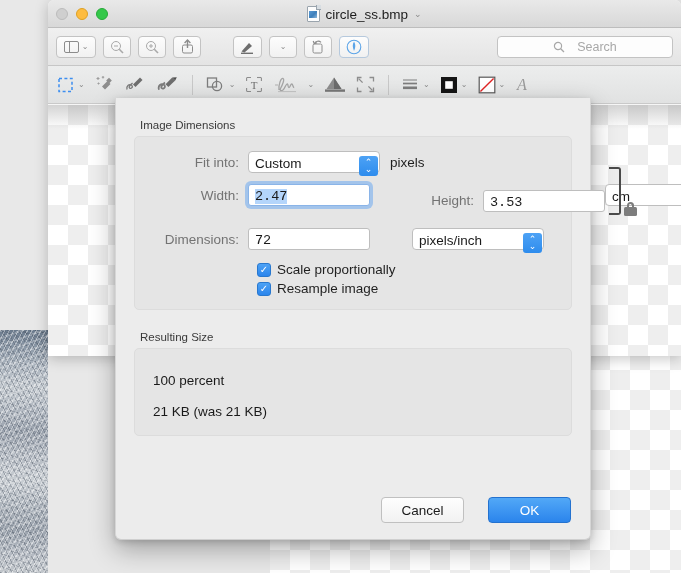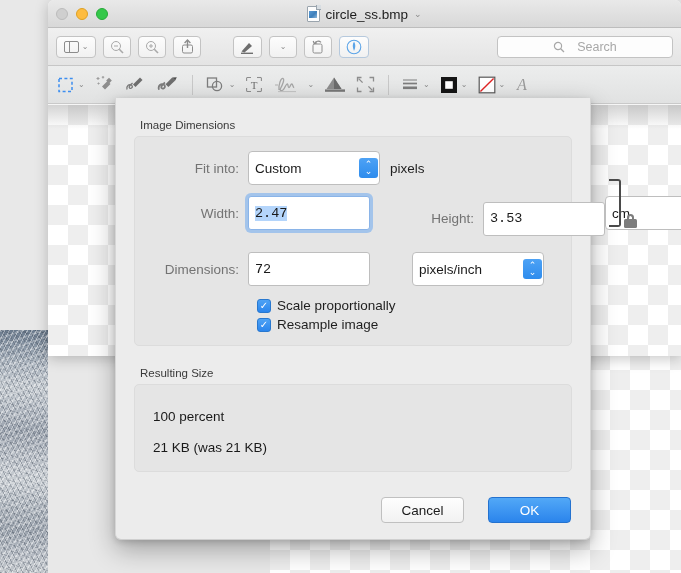--- a/index.html
+++ b/index.html
@@ -157,21 +157,21 @@
 
   .row { display: flex; align-items: center; margin-bottom: 11px; }
   .row:last-child { margin-bottom: 0; }
   .row-label {
     width: 113px; text-align: right; padding-right: 9px;
     font-size: 13.5px; color: #737373;
   }
   .field {
     height: 22px; background: #ffffff;
     border: 1px solid #bebebe; border-radius: 3px;
-    display: flex; align-items: center; padding: 16px 6px;
+    display: flex; align-items: flex-start; padding: 4px 6px;
     font-size: 13.5px; color: #1a1a1a;
   }
   .field.popup { width: 132px; border-radius: 4px; padding-right: 0; }
   .field.num { width: 122px; font-family: Liberation Mono, monospace; }
   .field.focused {
     border-color: #8ab4e8;
     box-shadow: 0 0 0 3px rgba(110,170,240,.55);
   }
   .sel-text { background: #b4d5fb; }
   .popup-text { flex: 1; }

